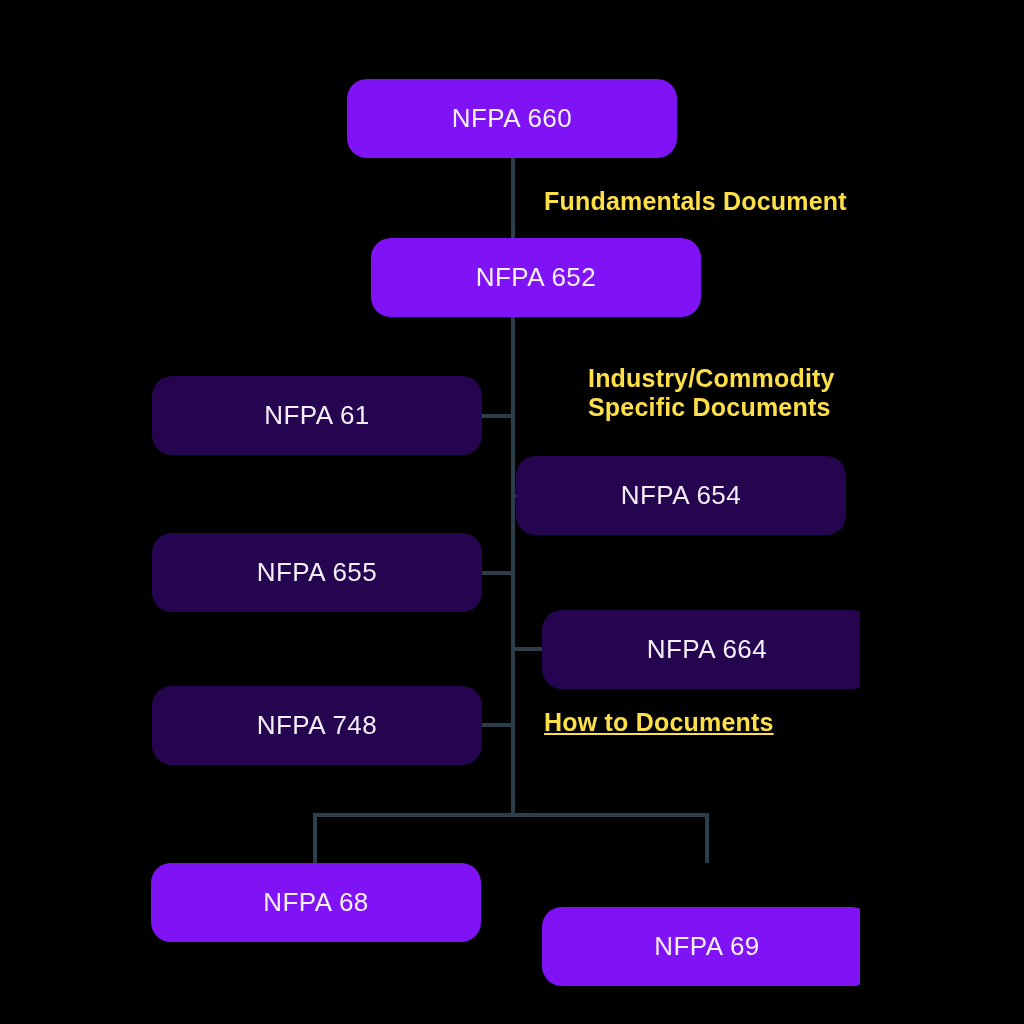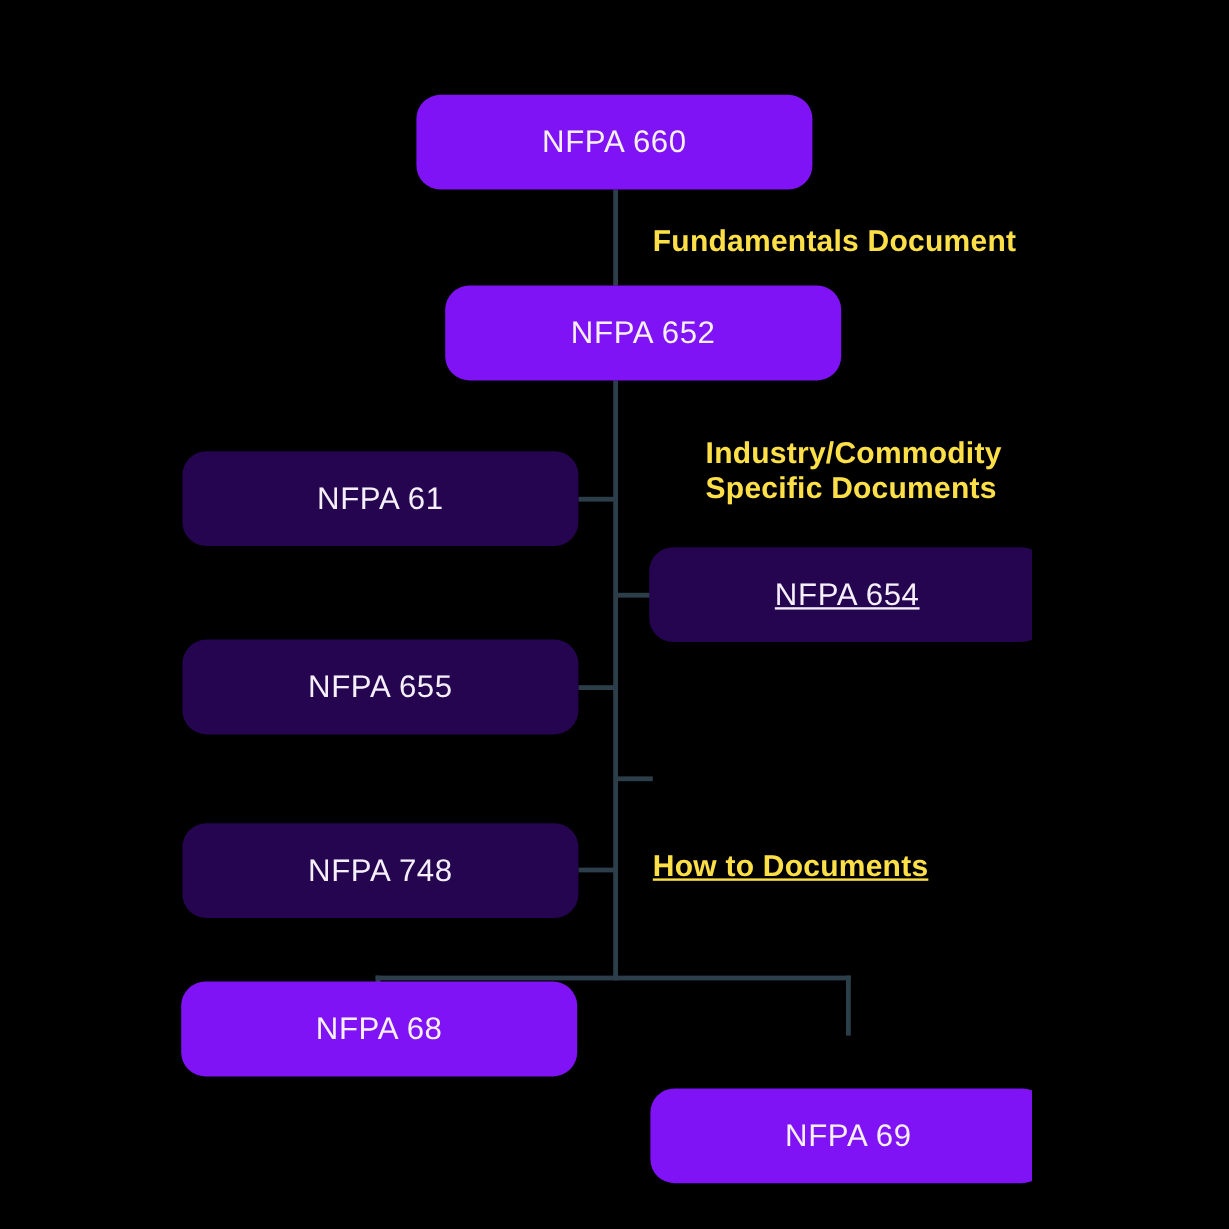--- a/index.html
+++ b/index.html
@@ -43,25 +43,25 @@
     font-size: 25px;
     line-height: 29px;
     letter-spacing: 0.2px;
     white-space: nowrap;
   }
 
   
   .pos-n660 { left: 347px; top: 79px;  }
   .pos-n652 { left: 347px; top: 238px; margin-left: 24px; }
   .pos-n61  { left: 152px; top: 376px; }
-  .pos-n654 { left: 541px; top: 456px; text-decoration: underline; }
+  .pos-n654 { left: 516px; top: 456px; }
   .pos-n655 { left: 152px; top: 533px; }
   .pos-n664 { left: 542px; top: 610px; }
   .pos-n484 { left: 152px; top: 686px; }
-  .pos-n68  { left: 151px; top: 818px; text-align: center; }
+  .pos-n68  { left: 151px; top: 863px; text-align: center; }
   .pos-n69  { left: 542px; top: 863px; margin-top: 44px; }
 
   
   .ln-trunk-top   { left: 511px; top: 158px; width: 4px;   height: 80px;  }
   .ln-trunk-main  { left: 511px; top: 317px; width: 4px;   height: 500px; }
   .ln-conn-61     { left: 482px; top: 414px; width: 31px;  height: 4px;   }
   .ln-conn-654    { left: 513px; top: 494px; width: 31px;  height: 4px;   }
   .ln-conn-655    { left: 482px; top: 571px; width: 31px;  height: 4px;   }
   .ln-conn-664    { left: 513px; top: 647px; width: 31px;  height: 4px;   }
   .ln-conn-484    { left: 482px; top: 723px; width: 31px;  height: 4px;   }
@@ -103,20 +103,23 @@
   </div>
 
   <div class="node node--secondary pos-n654">
     <span>NFPA 654</span>
   </div>
 
   <div class="node node--secondary pos-n655">
     <span>NFPA 655</span>
   </div>
 
+  <div class="node node--secondary pos-n664">
+    <span>NFPA 664</span>
+  </div>
 
   <div class="node node--secondary pos-n484">
     <span>NFPA 748</span>
   </div>
 
   <div class="node node--primary pos-n68">
     <span>NFPA 68</span>
   </div>
 
   <div class="node node--primary pos-n69">

